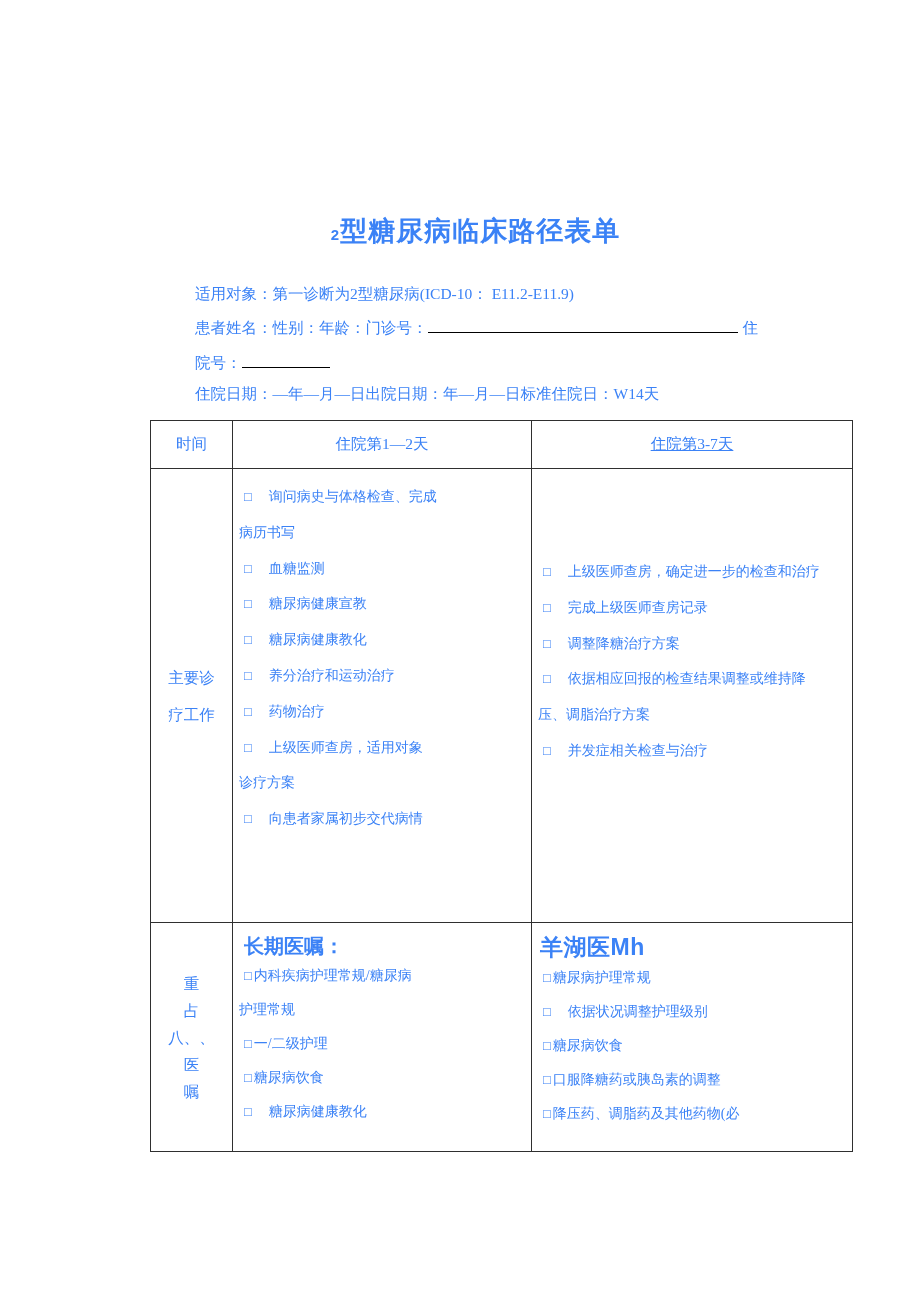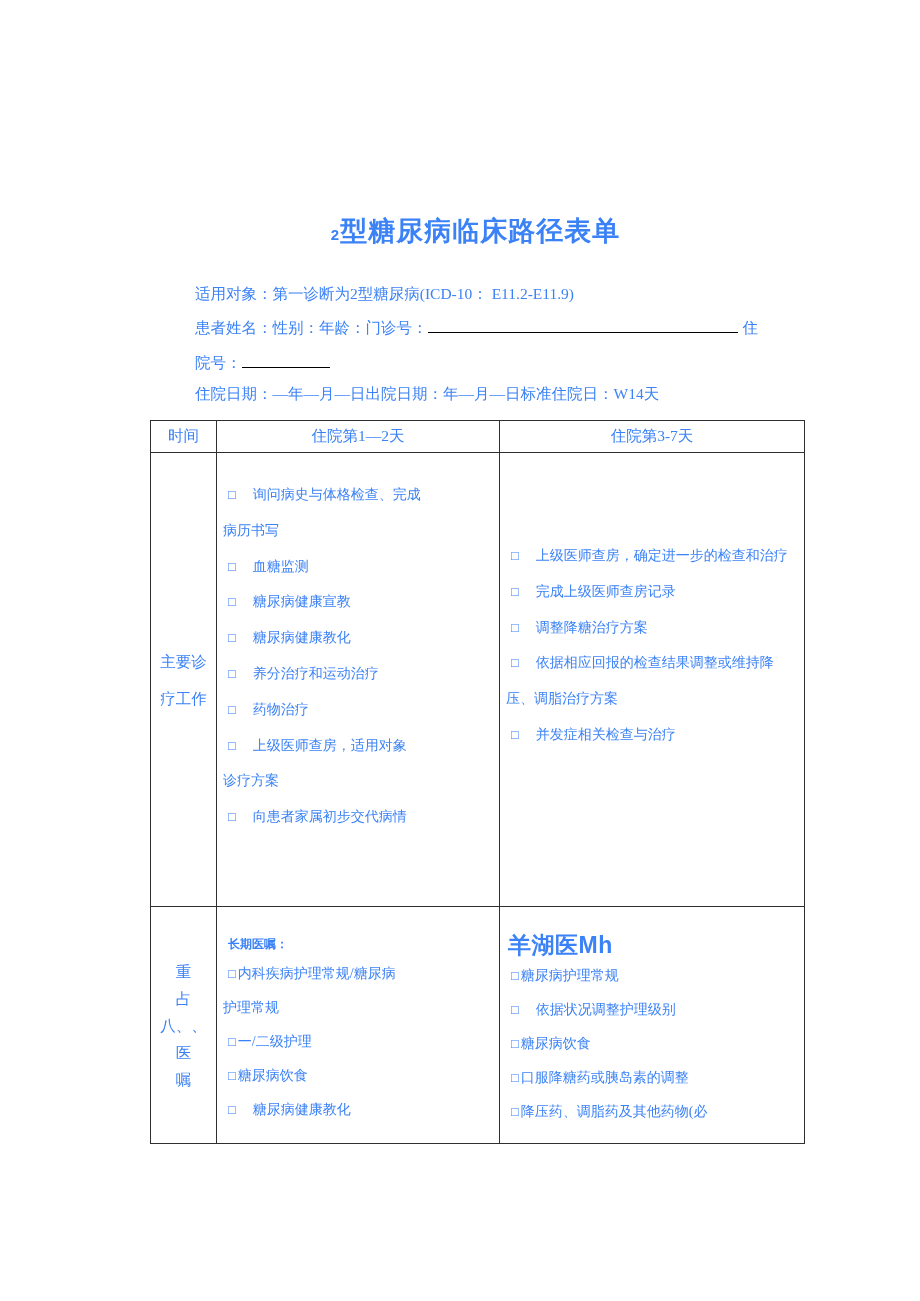--- a/index.html
+++ b/index.html
@@ -17,42 +17,42 @@
   .l2{top:317px;}
   .l3{top:352px;}
   .l4{top:384px;}
   .blank{display:inline-block;border-bottom:1px solid #000;height:15px;vertical-align:baseline;}
   .blank-long{width:310px;}
   .blank-short{width:88px;}
   .tail{margin-left:5px;}
 
   table.path-table{position:absolute;top:420px;left:0;border-collapse:collapse;
                    table-layout:fixed;width:651px;}
-  .path-table td,.path-table th{border:1px solid #2f2f2f;padding:0;vertical-align:top;font-weight:normal;}
+  .path-table td,.path-table th{border:1px solid #2f2f2f;padding:8px;vertical-align:top;font-weight:normal;}
   .col-time{width:65px;}
   .col-a{width:282px;}
-  .col-b{width:304px;}
+  .col-b{width:304px;text-decoration:underline;}
   tr.hdr-row th{height:31px;text-align:center;vertical-align:middle;font-size:15.5px;}
   .row1 td{height:368px;}
   .row2 td{height:212px;}
 
   td.label-cell{vertical-align:middle;text-align:center;font-size:15.5px;margin-top:30px;}
   .row1 .label-line{line-height:37px;}
   .row2 .label-line{line-height:27px;}
 
-  td.content-cell{padding:24px 2px 0 6px;font-size:14px;}
+  td.content-cell{padding:10px 2px 0 6px;font-size:14px;}
   td.offset-top{padding-top:85px;}
   .row1 .ck-line{line-height:35.8px;white-space:nowrap;}
   .row2 .ck-line{line-height:34px;white-space:nowrap;}
   .ck-line{padding-left:5px;}
   .ck-line.cont{padding-left:0;}
   .ckbox{font-size:13px;margin-right:2px;}
   .ckbox.wide{margin-right:17px;}
 
-  .cell-heading{font-weight:bold;font-size:12px;line-height:26px;padding-left:5px;}
+  .cell-heading{font-weight:bold;font-size:20px;line-height:26px;padding-left:5px;}
   .cell-heading.big{font-family:"Liberation Sans","DejaVu Sans",sans-serif;
                     font-size:23px;line-height:28px;padding-left:2px;letter-spacing:0.5px;}
 </style>
 </head>
 <body>
 
 <div class="page">
   <div class="content">
 
     <div class="title"><span class="title-sub">2</span><span>型糖尿病临床路径表单</span></div>

